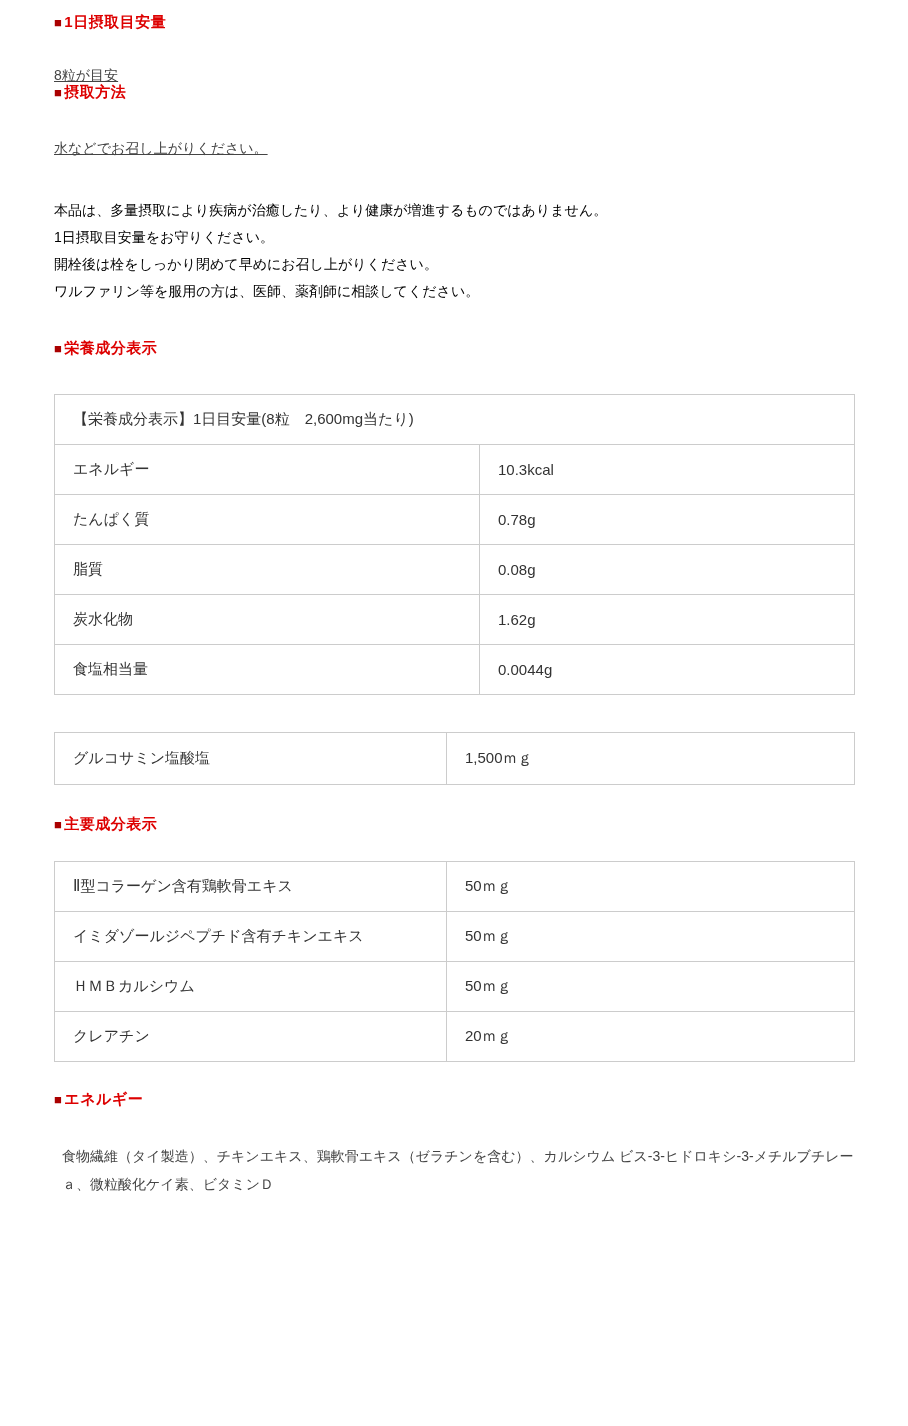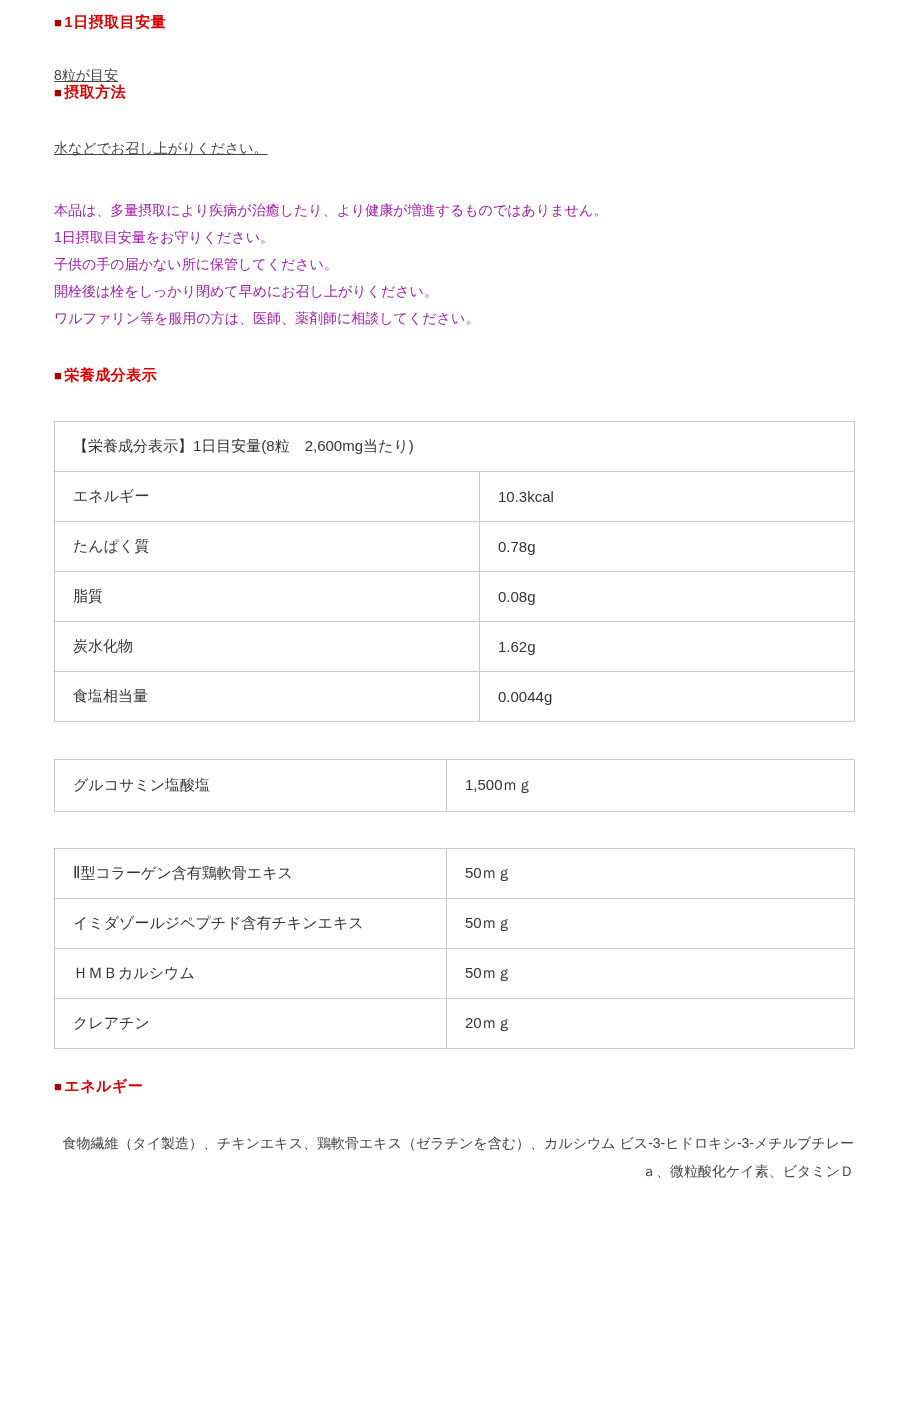--- a/index.html
+++ b/index.html
@@ -31,76 +31,75 @@
     margin:0;
     font-size:14px;
     line-height:17px;
     color:#444444;
     text-decoration:underline;
   }
   .notes{margin:0;}
   .notes .note-line{
     font-size:14px;
     line-height:27px;
-    color:#a21caf;
+    color:#000000;
   }
   table{
     border-collapse:collapse;
     width:800px;
     table-layout:fixed;
     border-radius:10px;
   }
   td{
     border:1px solid #cccccc;
     height:49px;
     padding:0 10px 0 18px;
     vertical-align:middle;
     font-size:15px;
     color:#333333;
     overflow:hidden;
     white-space:nowrap;
   }
   .t2 td{height:51px;}
-  .ingredients{margin:0;text-align:right;}
+  .ingredients{margin:8px;}
   .ingredients .ing-line{
     font-size:14px;
     line-height:28px;
     color:#444444;
     white-space:nowrap;
   }
   
   .m-p1{margin-top:36px}
   .m-h2{}
   .m-p2{margin-top:39px}
   .m-h3{margin-top:40px}
   .m-notes{margin-top:40px}
   .m-h4{margin-top:35px}
   .m-t1{margin-top:37px}
   .m-h5{margin-top:24px}
   .m-t2{margin-top:37px}
   .m-h6{margin-top:31px}
-  .m-t3{margin-top:36px}
+  .m-t3{margin-top:28px}
   .m-h7{margin-top:29px}
   .m-ing{margin-top:34px}
 </style>
 </head>
 <body>
 
 <div class="page">
 
   <h2 class="sec-header"><span class="bullet">■</span><span>1日摂取目安量</span></h2>
   <p class="body-text m-p1">8粒が目安</p>
 
   <h2 class="sec-header m-h2"><span class="bullet">■</span><span>摂取方法</span></h2>
   <p class="body-text m-p2">水などでお召し上がりください。</p>
 
   <div class="notes m-notes">
     <div class="note-line">本品は、多量摂取により疾病が治癒したり、より健康が増進するものではありません。</div>
     <div class="note-line">1日摂取目安量をお守りください。</div>
-    <div class="note-line">子供の手の届かない所に保管してください。</div>
     <div class="note-line">開栓後は栓をしっかり閉めて早めにお召し上がりください。</div>
     <div class="note-line">ワルファリン等を服用の方は、医師、薬剤師に相談してください。</div>
   </div>
 
   <h2 class="sec-header m-h4"><span class="bullet">■</span><span>栄養成分表示</span></h2>
   <table class="t1 m-t1">
     <colgroup>
         <col style="width:425px">
         <col style="width:375px">
       </colgroup>
@@ -137,20 +136,21 @@
         <col style="width:408px">
       </colgroup>
     <tbody>
         <tr>
       <td>グルコサミン塩酸塩</td>
       <td>1,500ｍｇ</td>
     </tr>
   </tbody>
     </table>
 
+  <h2 class="sec-header m-h6"><span class="bullet">■</span><span>主要成分表示</span></h2>
   <table class="t3 m-t3">
     <colgroup>
         <col style="width:392px">
         <col style="width:408px">
       </colgroup>
     <tbody>
         <tr>
       <td>Ⅱ型コラーゲン含有鶏軟骨エキス</td>
       <td>50ｍｇ</td>
     </tr>

